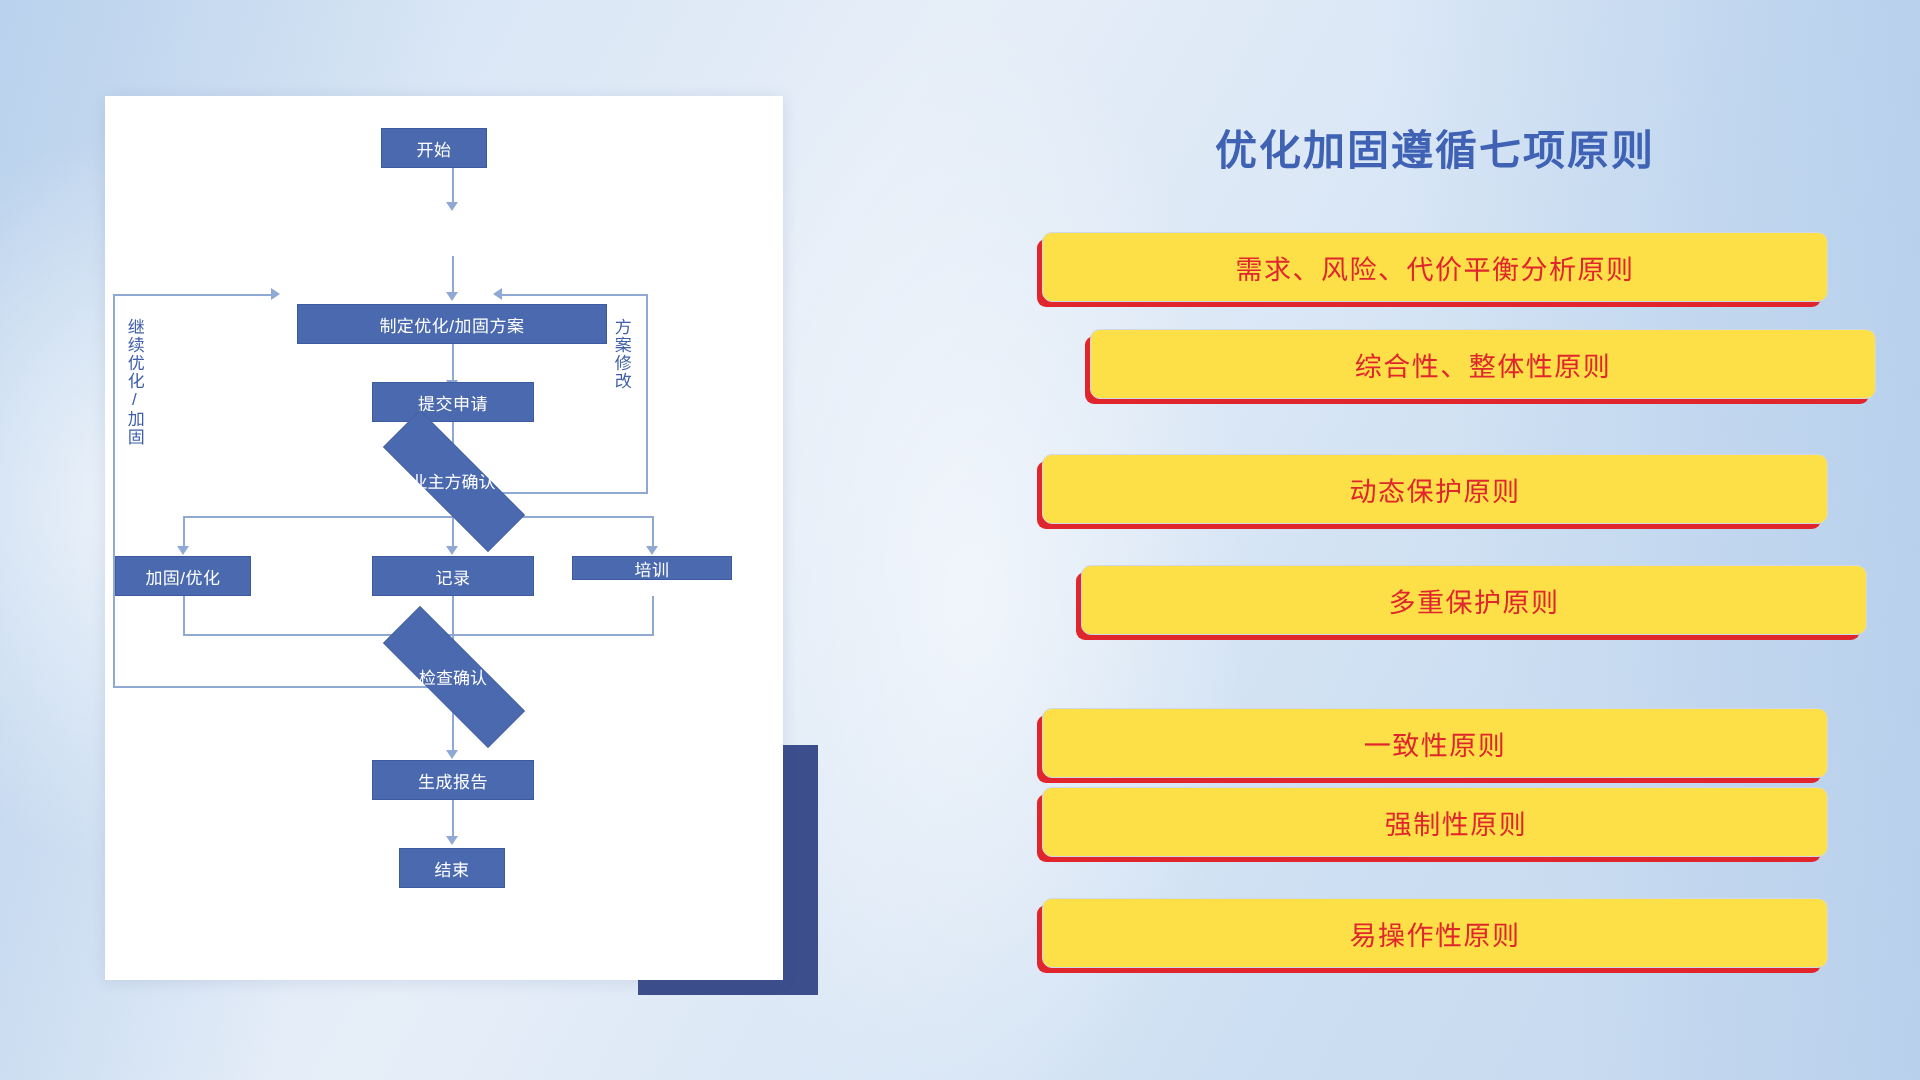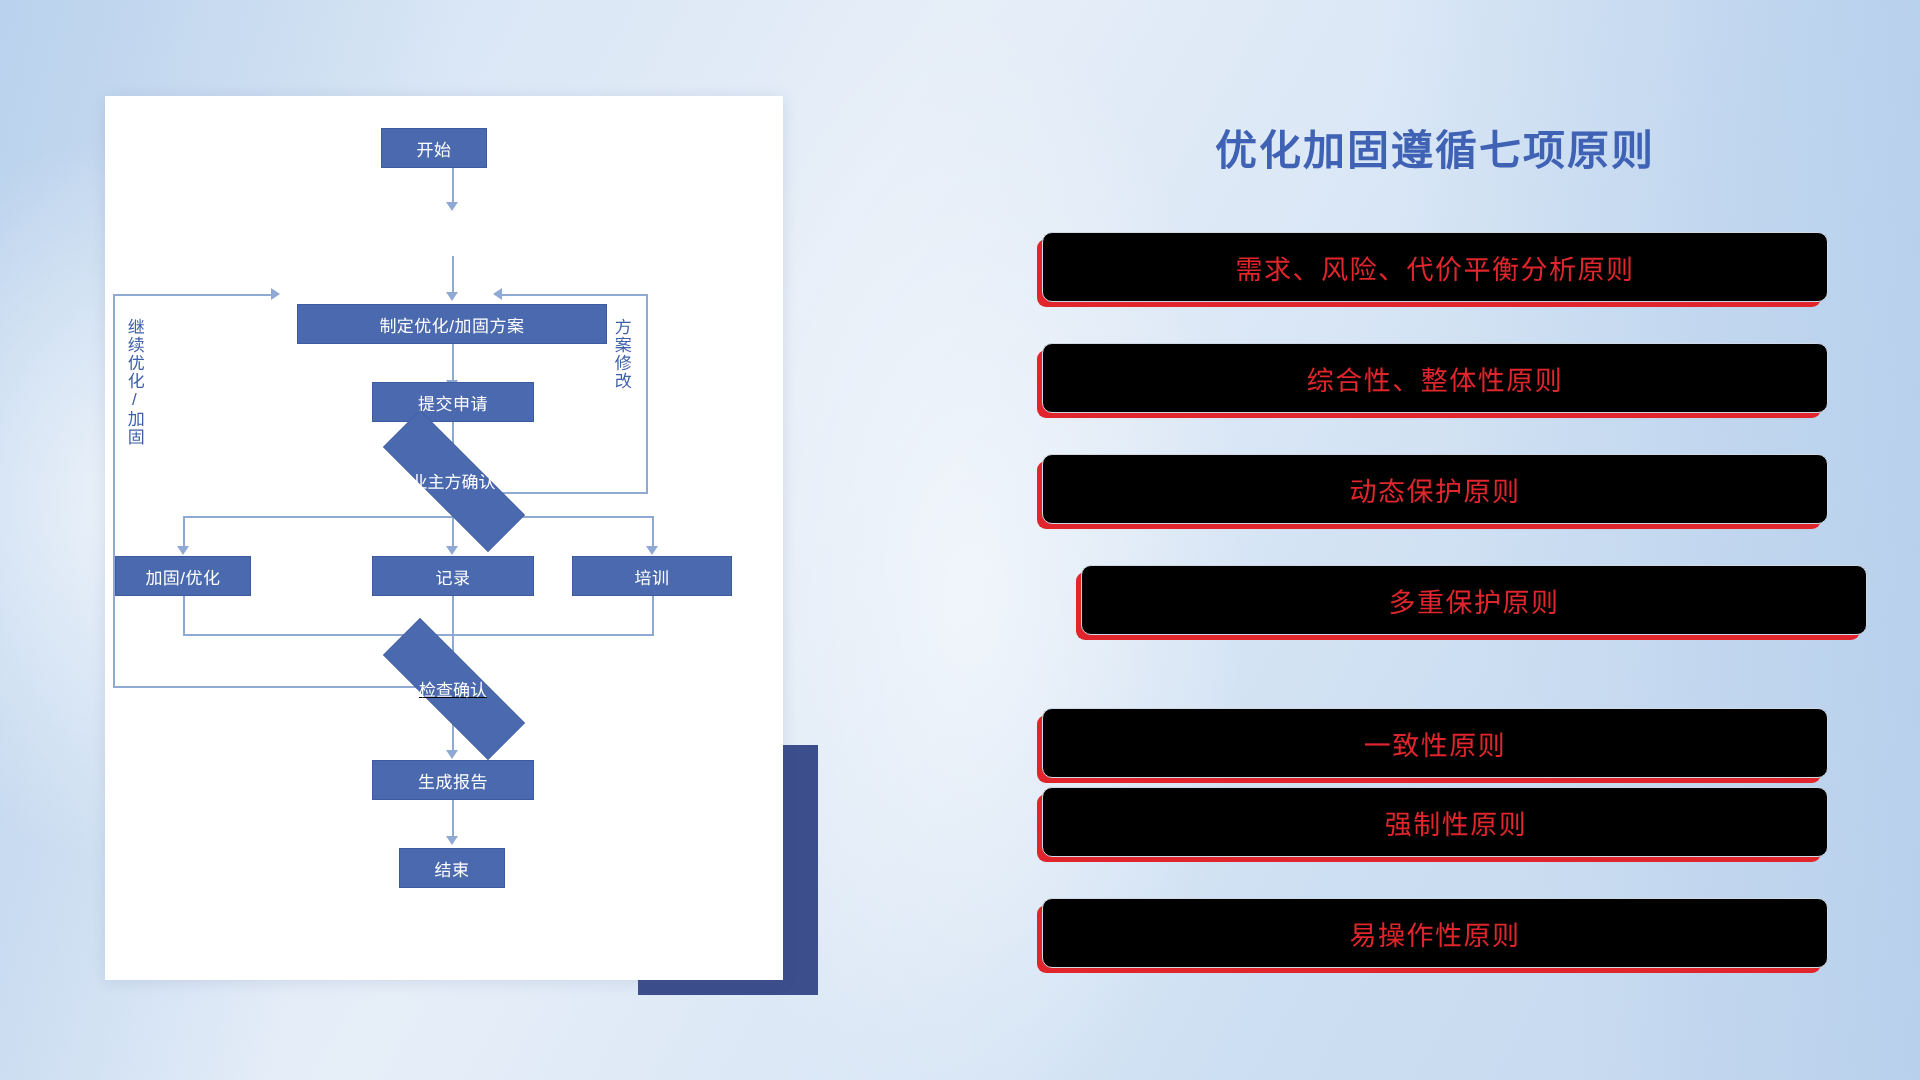--- a/index.html
+++ b/index.html
@@ -154,21 +154,21 @@
     font-weight: bold;
     color: #3f62b5;
     letter-spacing: 2px;
   }
   .principle-item {
     position: absolute;
     left: 22px;
     width: 786px;
     height: 70px;
     box-sizing: border-box;
-    background: #000000;
+    background: #fde047;
     border: 1.5px solid #cfd8e4;
     border-radius: 10px;
     display: flex;
     align-items: center;
     justify-content: center;
     color: #e0262c;
     font-size: 27px;
     letter-spacing: 1.5px;
     box-shadow: -6px 6px 0 -1px #e0262c;
   }
@@ -237,35 +237,35 @@
 
   <div class="flow-diamond-wrap" style="left:244px; top:348px; width:208px; height:72px;">
     <div class="dshape"></div>
     <div class="dlabel">业主方确认</div>
   </div>
 
   <div class="flow-node" style="left:10px; top:460px; width:136px; height:40px;">加固/优化</div>
 
   <div class="flow-node" style="left:267px; top:460px; width:162px; height:40px;">记录</div>
 
-  <div class="flow-node" style="left:467px; top:460px; width:160px; height:40px;">培训</div>
-
-  <div class="flow-diamond-wrap" style="left:244px; top:556px; width:208px; height:72px;text-decoration:underline;">
+  <div class="flow-node" style="left:467px; top:460px; width:160px; height:24px;">培训</div>
+
+  <div class="flow-diamond-wrap" style="left:244px; top:544px; width:208px; height:72px;">
     <div class="dshape"></div>
     <div class="dlabel">检查确认</div>
   </div>
 
   <div class="flow-node" style="left:267px; top:664px; width:162px; height:40px;">生成报告</div>
 
   <div class="flow-node" style="left:294px; top:752px; width:106px; height:40px;">结束</div>
 </div>
 
 <div id="right-panel">
   <div id="right-title">优化加固遵循七项原则</div>
 
   <div class="principle-item" style="top:136px;">需求、风险、代价平衡分析原则</div>
-  <div class="principle-item" style="top:247px;">综合性、整体性原则</div>
+  <div class="principle-item" style="top:233px;margin-left:48px;">综合性、整体性原则</div>
   <div class="principle-item" style="top:358px;">动态保护原则</div>
   <div class="principle-item" style="top:469px;margin-left:39px;">多重保护原则</div>
   <div class="principle-item" style="top:612px;">一致性原则</div>
   <div class="principle-item" style="top:691px;padding-left:42px;">强制性原则</div>
   <div class="principle-item" style="top:802px;">易操作性原则</div>
 </div>
 
 </body></html>

